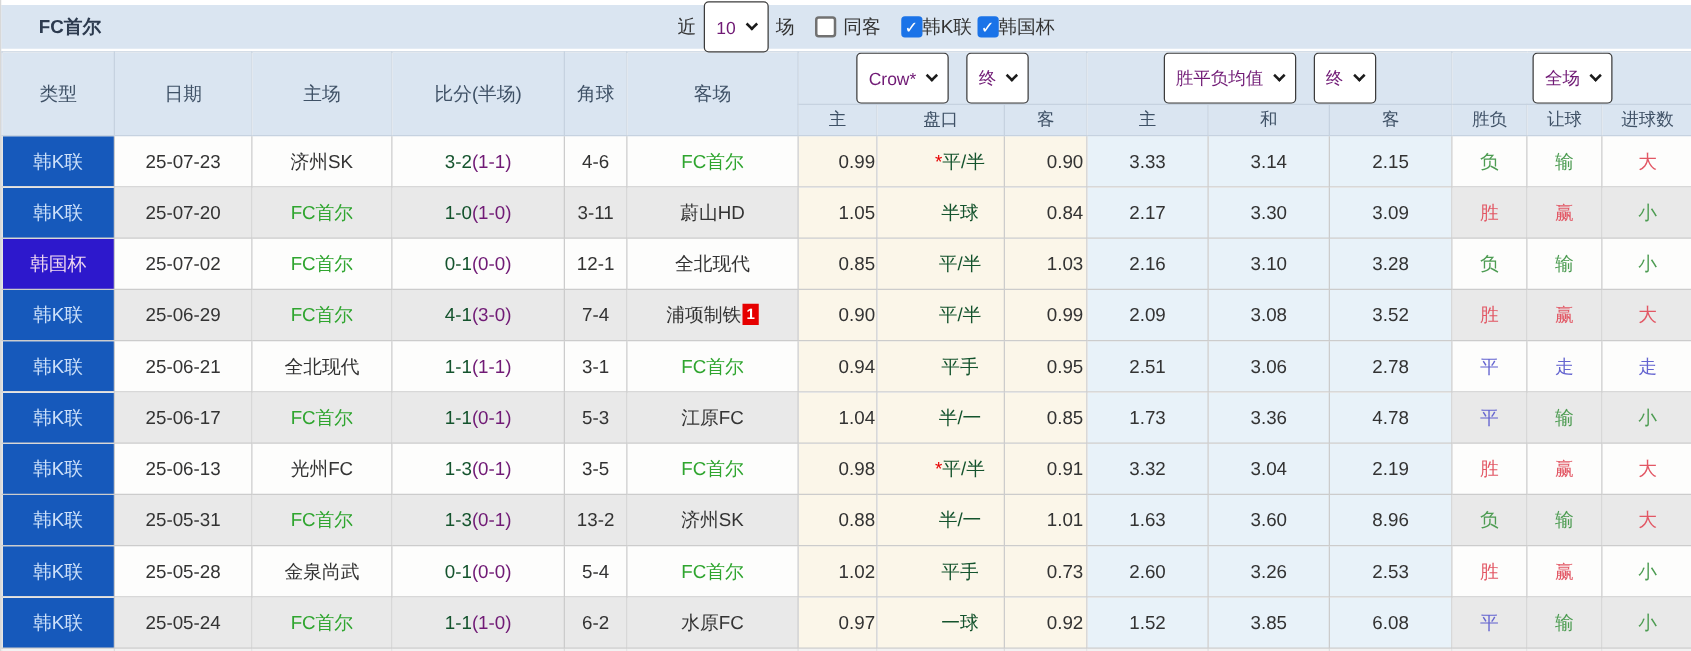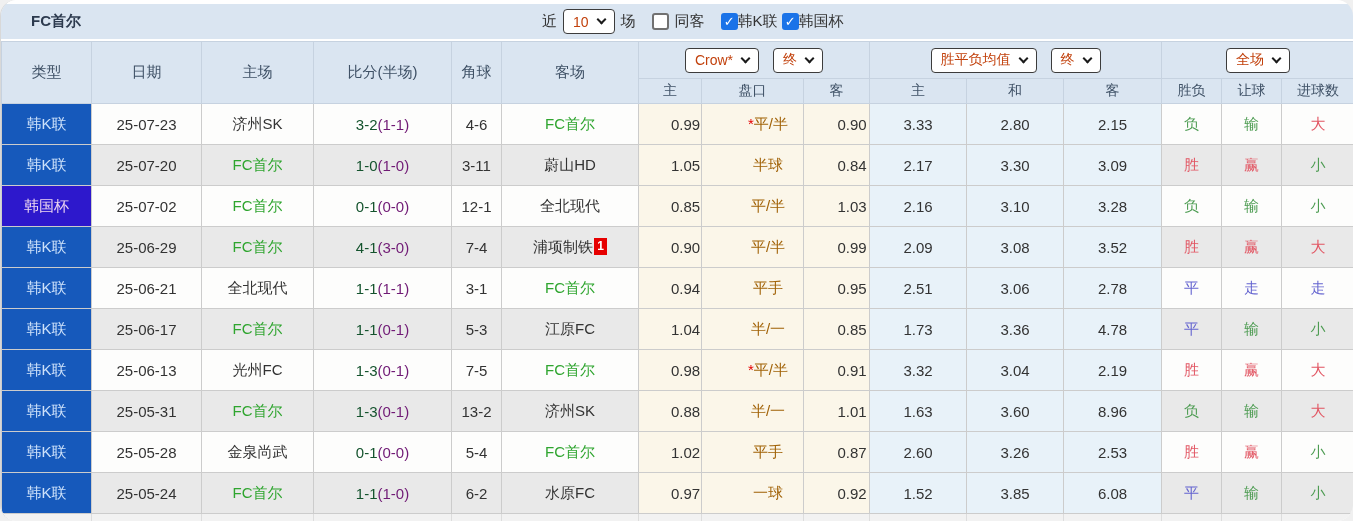--- a/index.html
+++ b/index.html
@@ -8,21 +8,20 @@
     background: #f0f0f0;
     font-family: "Liberation Sans", "DejaVu Sans", sans-serif;
   }
   .app {
     width: 1353px;
     height: 521px;
     background: #f2f2f2;
     overflow: hidden;
     position: relative;
     border-left: 1px solid #d8d8d8;
-    border-radius: 16px;
   }
   .topstrip { height: 4px; background: #ffffff; }
   .titlebar {
     height: 37px;
     background: #dae5f1;
     display: flex;
     align-items: center;
     border-bottom: 2px solid #ffffff;
   }
   .team-title {
@@ -38,27 +37,27 @@
     font-size: 15px;
     color: #333;
     white-space: nowrap;
   }
   .controls .lbl { margin: 0 6px; }
   
   .sel {
     background: #fff;
     border: 1px solid #3c3c3c;
     border-radius: 4px;
-    height: 25px;
+    height: 41px;
     display: inline-flex;
     align-items: center;
     padding: 0 9px;
     gap: 9px;
     font-size: 14px;
-    color: #c2410c;
+    color: #701a75;
     cursor: pointer;
   }
   .chev {
     width: 7px; height: 7px;
     border-right: 2px solid #1b1b1b;
     border-bottom: 2px solid #1b1b1b;
     transform: rotate(45deg);
     margin-top: -4px;
     flex: none;
   }
@@ -135,21 +134,21 @@
     display: inline-block;
     background: #e60000;
     color: #fff;
     font-size: 12px;
     font-weight: bold;
     line-height: 17px;
     min-width: 13px;
     margin-left: 1px;
     vertical-align: 2px;
   }
-  .hc { color: #a16207; }
+  .hc { color: #14532d; }
   .star { color: #e60000; }
   td.res.red   { color: #e25764; }
   td.res.green { color: #4d9c52; }
   td.res.blue  { color: #6565d0; }
   tr.sliver td { height: 12px; background: #f2f2f2 !important; border-color: #ddd; }
 </style>
 </head>
 <body>
 
 <div class="app">
@@ -249,21 +248,21 @@
       <td class="type league">韩K联</td>
       <td>25-07-23</td>
       <td><span>济州SK</span></td>
       <td><span class="score-ft">3-2</span><span class="score-half">(1-1)</span></td>
       <td>4-6</td>
       <td><span class="team-self">FC首尔</span></td>
       <td class="crow">0.99</td>
       <td class="crow"><span class="star">*</span><span class="hc">平/半</span></td>
       <td class="crow">0.90</td>
       <td class="mean">3.33</td>
-      <td class="mean">2.80</td>
+      <td class="mean">3.14</td>
       <td class="mean">2.15</td>
       <td class="res green">负</td>
       <td class="res green">输</td>
       <td class="res red">大</td>
     </tr>
         <tr class="r-even">
       <td class="type league">韩K联</td>
       <td>25-07-20</td>
       <td><span class="team-self">FC首尔</span></td>
       <td><span class="score-ft">1-0</span><span class="score-half">(1-0)</span></td>
@@ -345,21 +344,21 @@
       <td class="mean">4.78</td>
       <td class="res blue">平</td>
       <td class="res green">输</td>
       <td class="res green">小</td>
     </tr>
         <tr class="r-odd">
       <td class="type league">韩K联</td>
       <td>25-06-13</td>
       <td><span>光州FC</span></td>
       <td><span class="score-ft">1-3</span><span class="score-half">(0-1)</span></td>
-      <td>7-5</td>
+      <td>3-5</td>
       <td><span class="team-self">FC首尔</span></td>
       <td class="crow">0.98</td>
       <td class="crow"><span class="star">*</span><span class="hc">平/半</span></td>
       <td class="crow">0.91</td>
       <td class="mean">3.32</td>
       <td class="mean">3.04</td>
       <td class="mean">2.19</td>
       <td class="res red">胜</td>
       <td class="res red">赢</td>
       <td class="res red">大</td>
@@ -383,21 +382,21 @@
     </tr>
         <tr class="r-odd">
       <td class="type league">韩K联</td>
       <td>25-05-28</td>
       <td><span>金泉尚武</span></td>
       <td><span class="score-ft">0-1</span><span class="score-half">(0-0)</span></td>
       <td>5-4</td>
       <td><span class="team-self">FC首尔</span></td>
       <td class="crow">1.02</td>
       <td class="crow"><span class="star"></span><span class="hc">平手</span></td>
-      <td class="crow">0.87</td>
+      <td class="crow">0.73</td>
       <td class="mean">2.60</td>
       <td class="mean">3.26</td>
       <td class="mean">2.53</td>
       <td class="res red">胜</td>
       <td class="res red">赢</td>
       <td class="res green">小</td>
     </tr>
         <tr class="r-even">
       <td class="type league">韩K联</td>
       <td>25-05-24</td>

